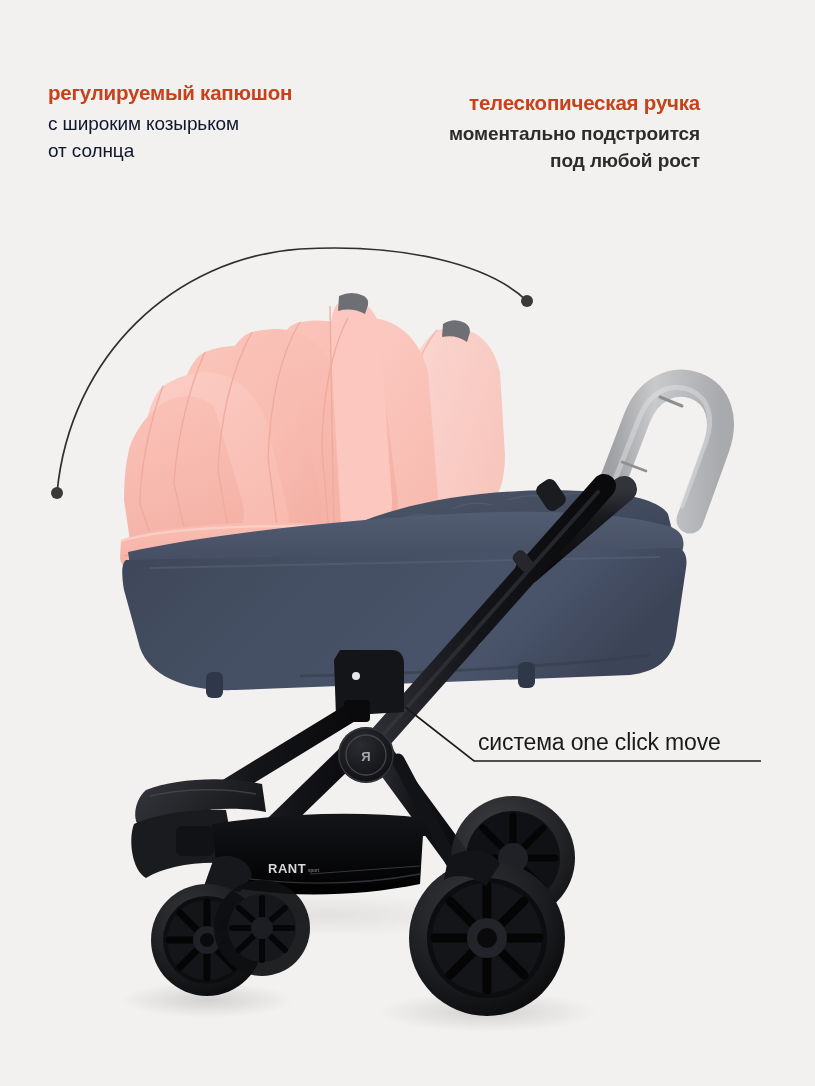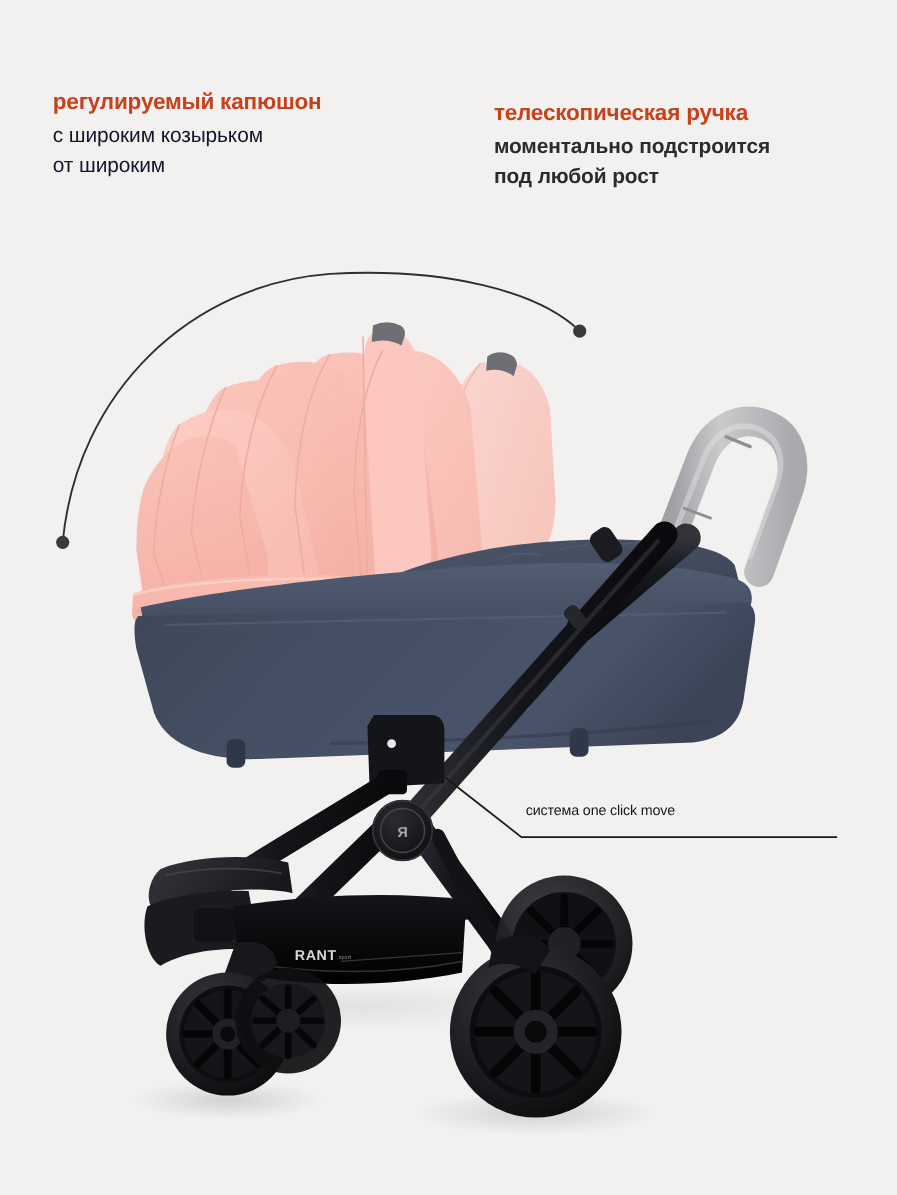--- a/index.html
+++ b/index.html
@@ -18,26 +18,26 @@
     font-size:20.5px;font-weight:700;letter-spacing:-.2px;
     color:#c7411b;line-height:1.28;margin:0 0 5px 0;white-space:nowrap;
   }
   .callout .sub{
     font-size:19px;font-weight:400;letter-spacing:-.1px;
     color:#2b2b2b;line-height:1.42;margin:0;
   }
   .callout .sub span{display:block;white-space:nowrap;}
 
   #callout-left{left:48px;top:80px;}
-  #callout-right{left:449px;top:90px;}
+  #callout-right{left:449px;top:90px;text-align:right;}
 
   
   #annot-oneclick{
     position:absolute;left:478px;top:729px;
-    font-size:13px;color:#1a1a1a;letter-spacing:-.15px;white-space:nowrap;
+    font-size:23px;color:#1a1a1a;letter-spacing:-.15px;white-space:nowrap;
   }
 
   
   #stage{position:absolute;left:0;top:0;width:815px;height:1086px;}
 </style>
 </head>
 <body style="background: rgb(242, 241, 240);">
 
 <div class="page">
 
@@ -333,21 +333,21 @@
 
     <g>
       <path d="M405,707 L 474,761 L 761,761" fill="none" stroke="#1a1a1a" stroke-width="1.6" stroke-linejoin="miter"></path>
     </g>
   </svg>
 
   <div class="callout" id="callout-left">
     <p class="head" style="color: rgb(199, 65, 27);">регулируемый капюшон</p>
     <p class="sub" style="color: #0f172a;">
       <span>с широким козырьком</span>
-      <span>от широким</span>
+      <span>от солнца</span>
     </p>
   </div>
 
   <div class="callout" id="callout-right">
     <p class="head" style="color: rgb(199, 65, 27);">телескопическая ручка</p>
     <p class="sub" style="color: rgb(43, 43, 43); font-weight: bold;">
       <span>моментально подстроится</span>
       <span>под любой рост</span>
     </p>
   </div>

